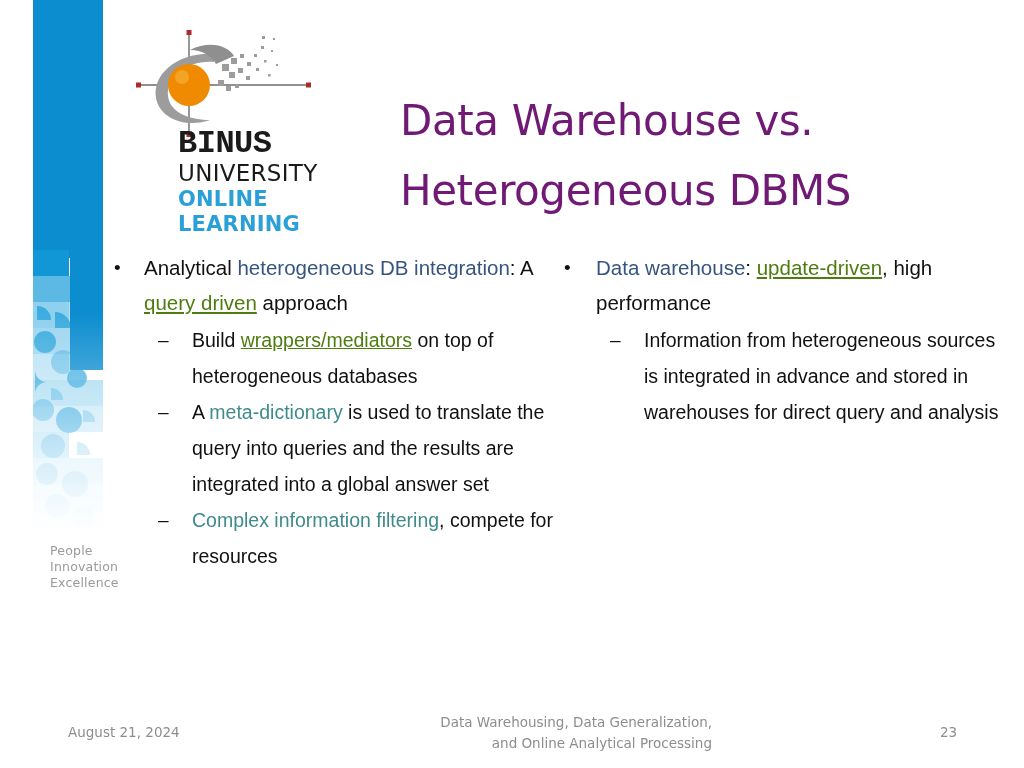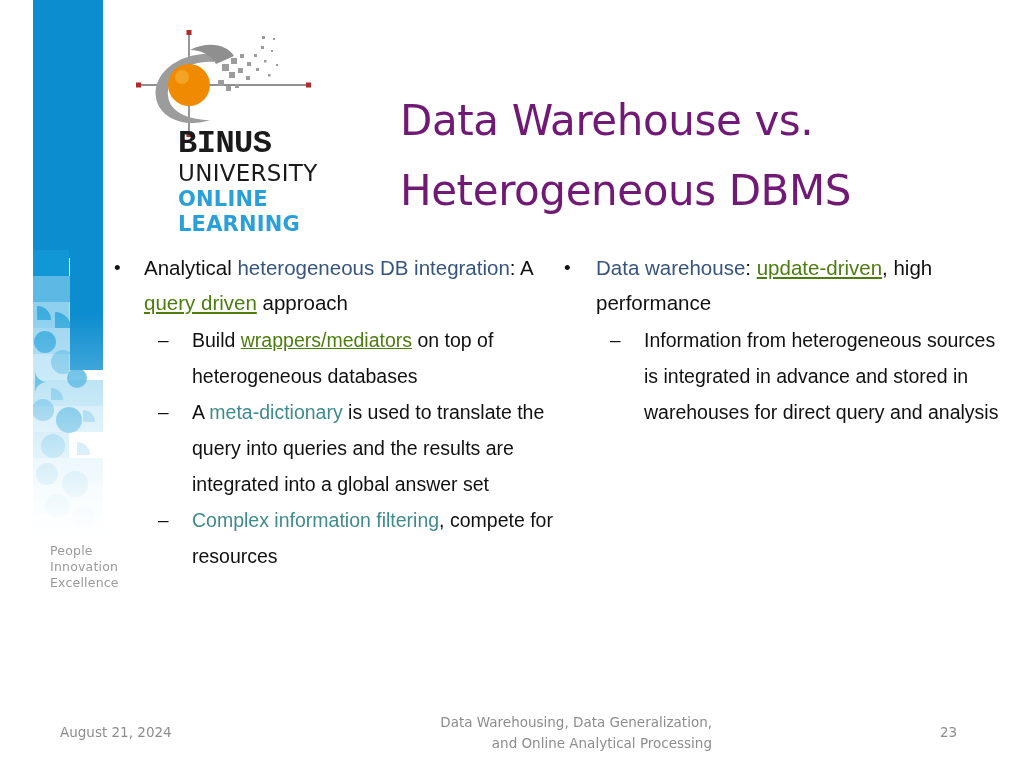--- a/index.html
+++ b/index.html
@@ -206,21 +206,21 @@
     text-shadow: 0 1px 1px rgba(0,0,0,0.28);
   }
 
   
   .foot {
     position: absolute;
     color: #8d8d8d;
     font-size: 13.5px;
     font-family: "DejaVu Sans", sans-serif;
   }
-  .foot-date { left: 60px; top: 724px; }
+  .foot-date { left: 68px; top: 724px; }
   .foot-center {
     left: 312px; top: 712px; width: 400px;
     text-align: right; line-height: 21px;
   }
   .foot-page { left: 940px; top: 724px; }
 </style>
 </head>
 <body>
 
 <div class="slide">

